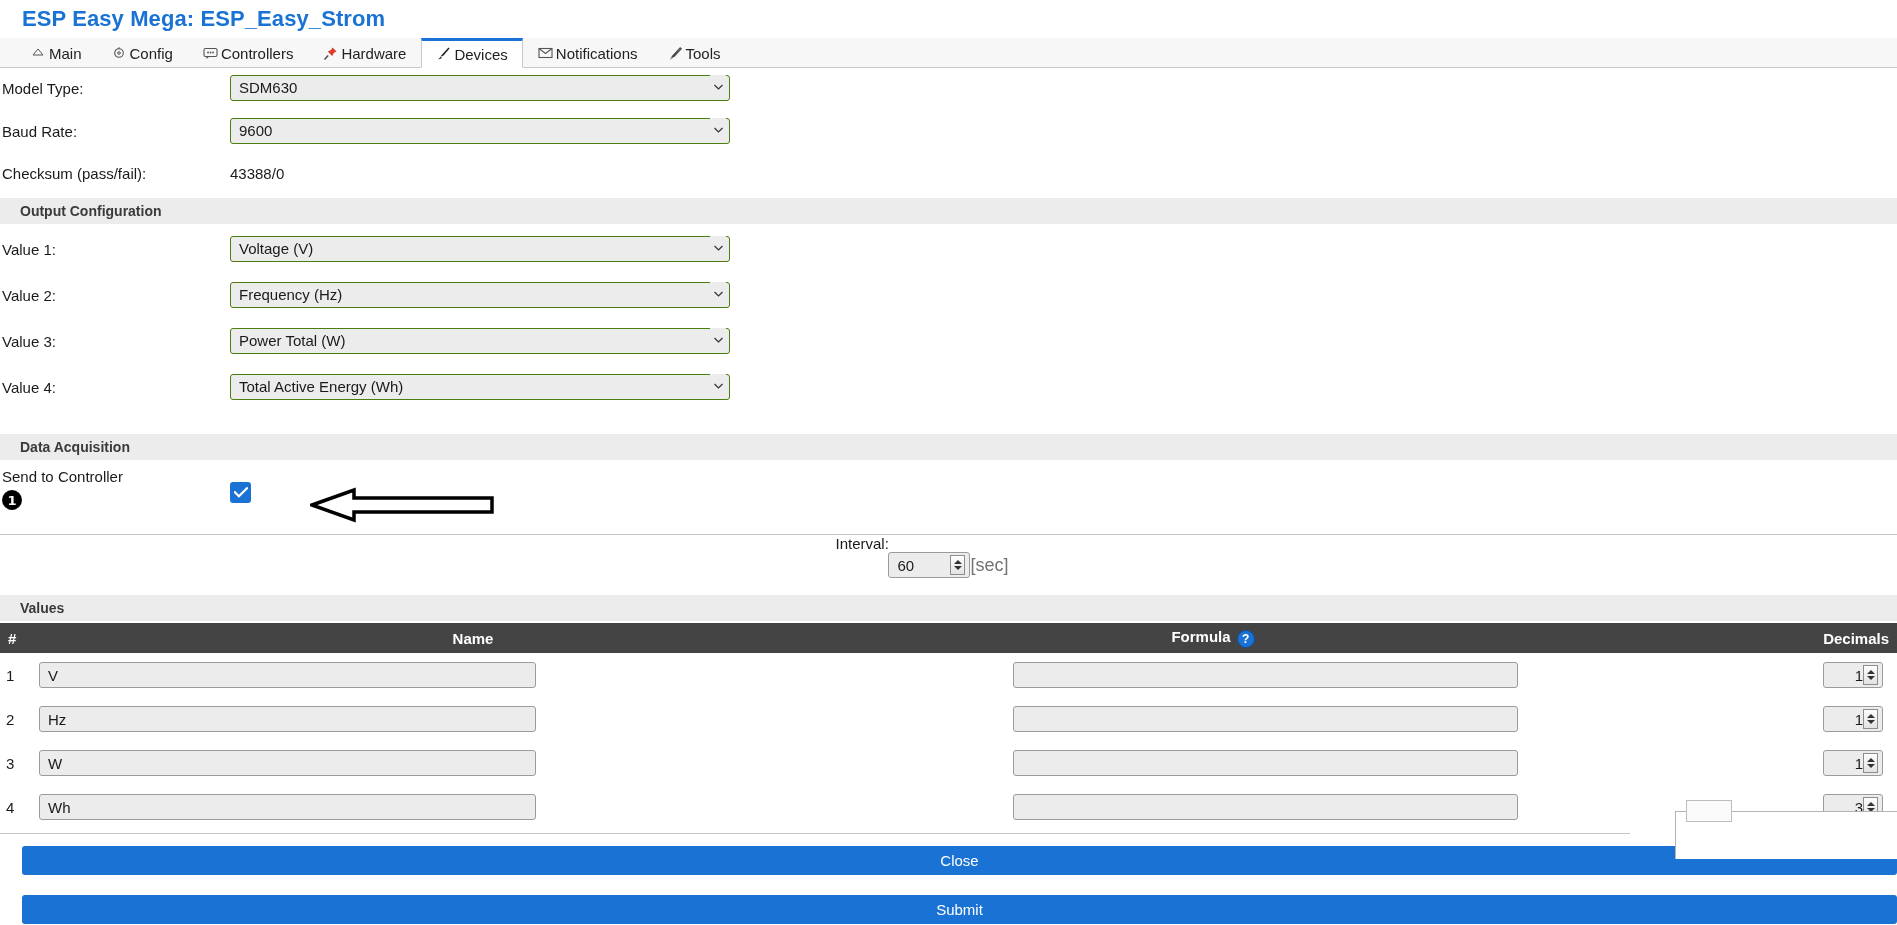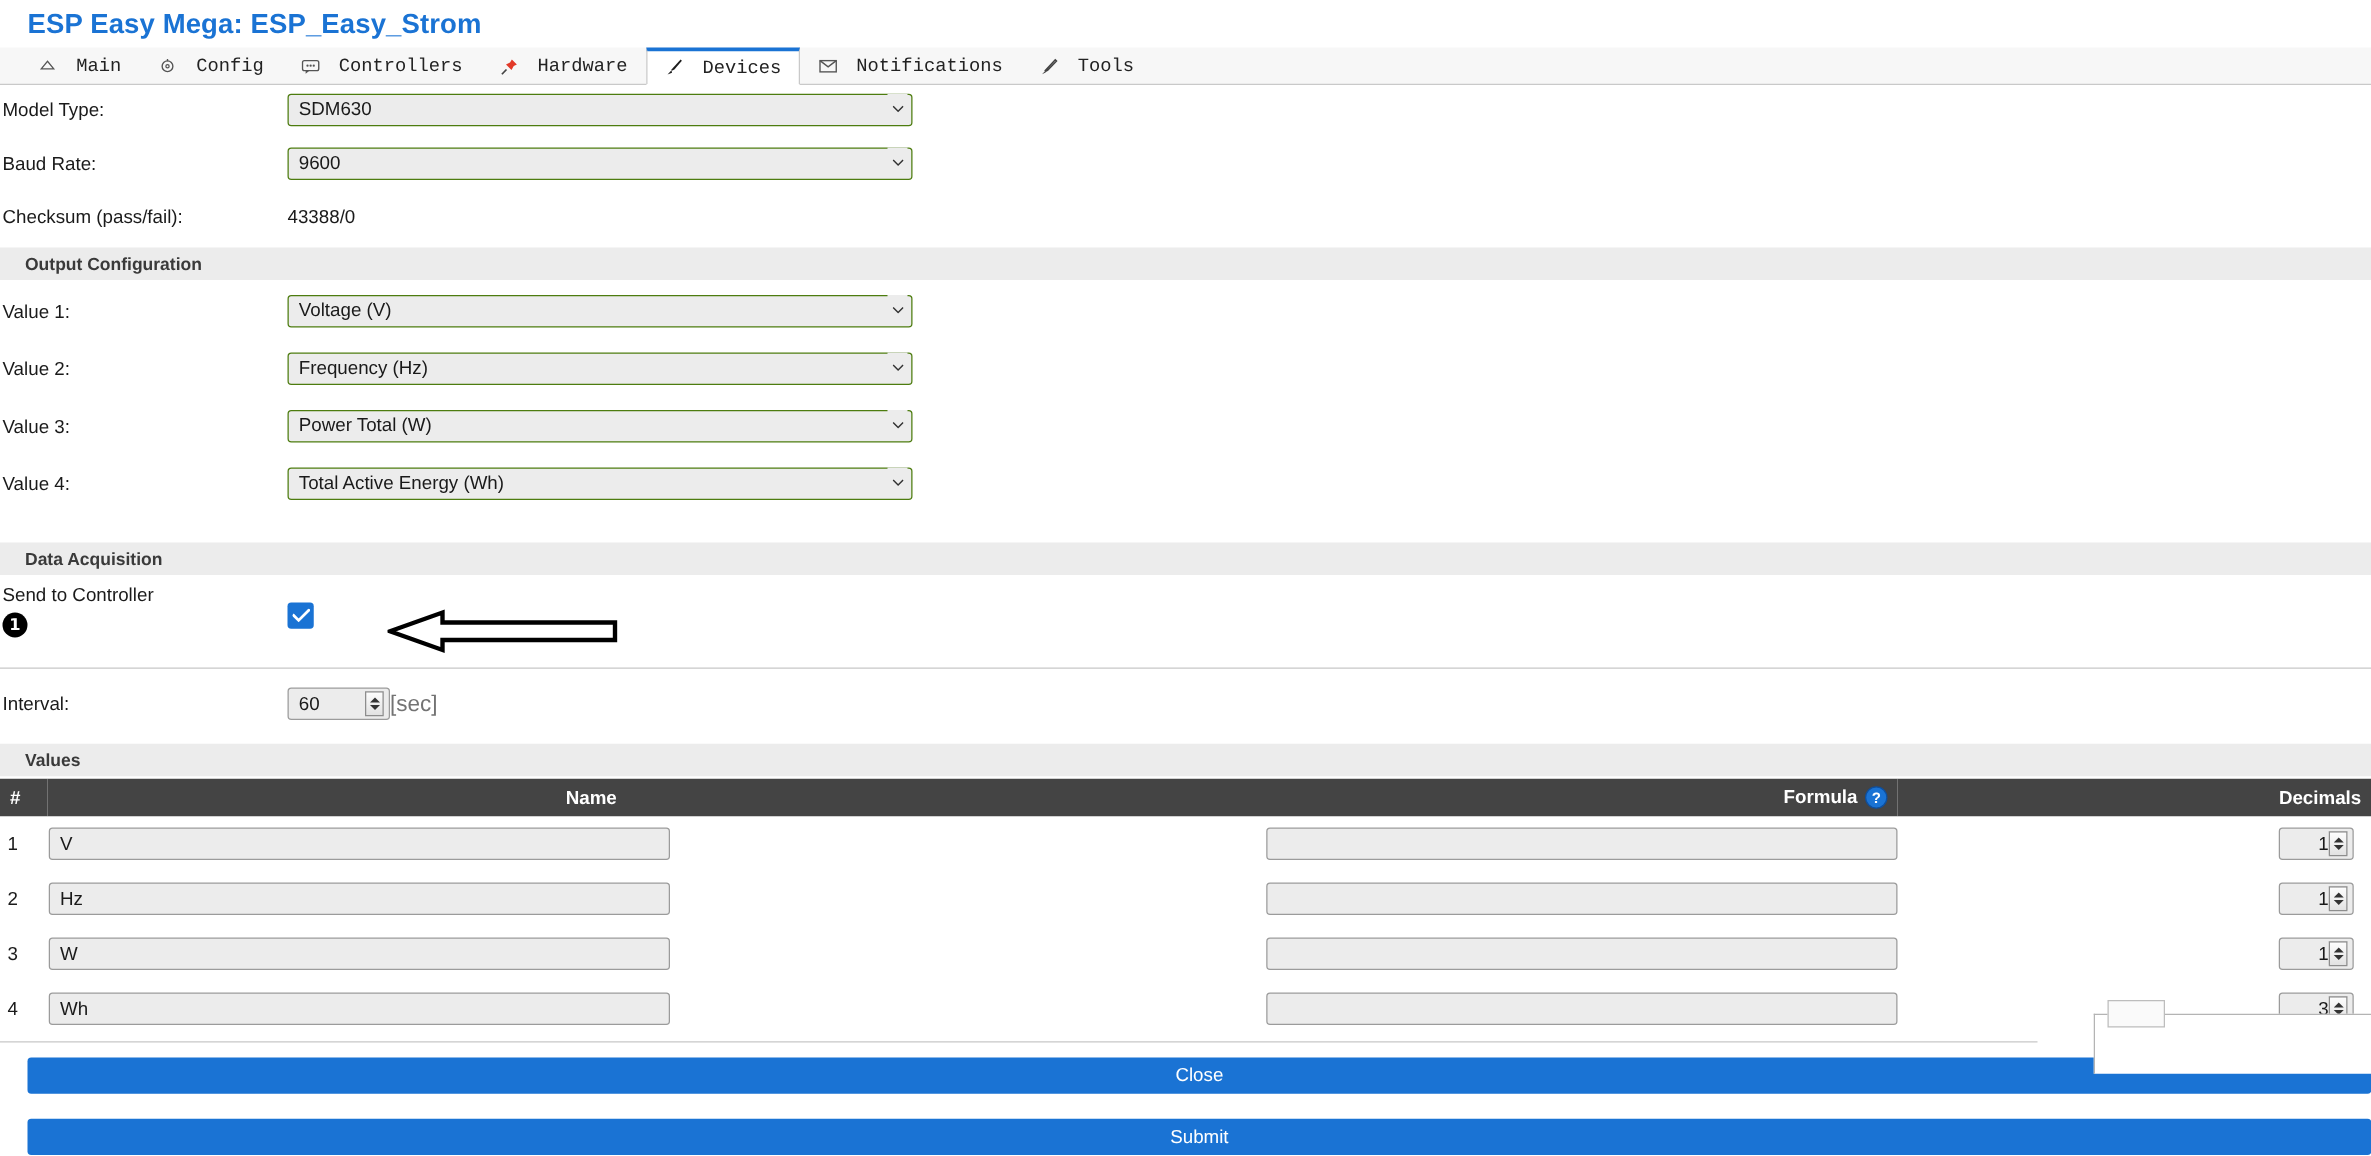--- a/index.html
+++ b/index.html
@@ -33,32 +33,31 @@
     border-bottom: 1px solid #c9c9c9;
     padding-left: 16px;
     display: flex;
     align-items: flex-end;
     gap: 0px;
   }
   .tab {
     position: relative;
     display: flex;
     align-items: center;
-    gap: 14px;
+    gap: 2px;
     height: 30px;
     padding: 0 14px;
     font-size: 15px;
     color: #222;
     white-space: nowrap;
     cursor: pointer;
     background: transparent;
     border: 1px solid transparent;
     border-bottom: none;
     top: 1px;
-    font-family: Liberation Mono, monospace;
   }
   .tab.active {
     background: #ffffff;
     border: 1px solid #c9c9c9;
     border-bottom: 1px solid #ffffff;
     border-top: 3px solid #1a73d4;
     z-index: 4;
   }
   .tab .ticon { display:inline-block; width:16px; height:16px; position:relative; flex:0 0 auto;}
   .tab .ticon svg { display:block; }
@@ -165,21 +164,21 @@
   table.vals thead th {
     background: #444444;
     color: #ffffff;
     font-size: 15px;
     font-weight: bold;
     height: 30px;
     padding: 0 8px;
   }
   th.c-num { width: 38px; text-align: left; padding-left: 6px;}
   th.c-name { width: 870px; text-align: center; }
-  th.c-form { width: 610px; text-align: right; padding-right: 8px;}
+  th.c-form { width: 610px; text-align: center; padding-right: 8px;}
   th.c-dec  { width: 379px; text-align: right; padding-right: 14px;}
   table.vals td { height: 44px; vertical-align: middle; font-size: 15px; color:#1a1a1a; }
   td.c-num { padding-left: 6px; }
   input.txt {
     width: 497px; height: 26px;
     background: #ececec;
     border: 1px solid #9b9b9b;
     border-radius: 3px;
     font-size: 15px;
     font-family: "Liberation Sans", sans-serif;
@@ -440,21 +439,21 @@
         <div class="cbx">
           <svg width="14" height="11" viewBox="0 0 14 11">
               <path d="M1 5.4 L4.9 9.3 L13 1.2" fill="none" stroke="#fff" stroke-width="2.2" stroke-linecap="square"></path>
             </svg>
         </div>
       </div>
     </div>
 
     <hr class="hr" style="margin-top:10px;">
 
-    <div class="row" style="height:56px;">
+    <div class="row" style="height:56px;flex-direction:column;">
       <div class="lbl">Interval:</div>
       <div class="ctl" style="display:flex; align-items:center;">
         <span class="spin">
           <span class="v">60</span>
           <span class="btns">
             <i class="up"></i>
             <i class="dn"></i>
           </span>
         </span>
         <span class="unit">[sec]</span>

